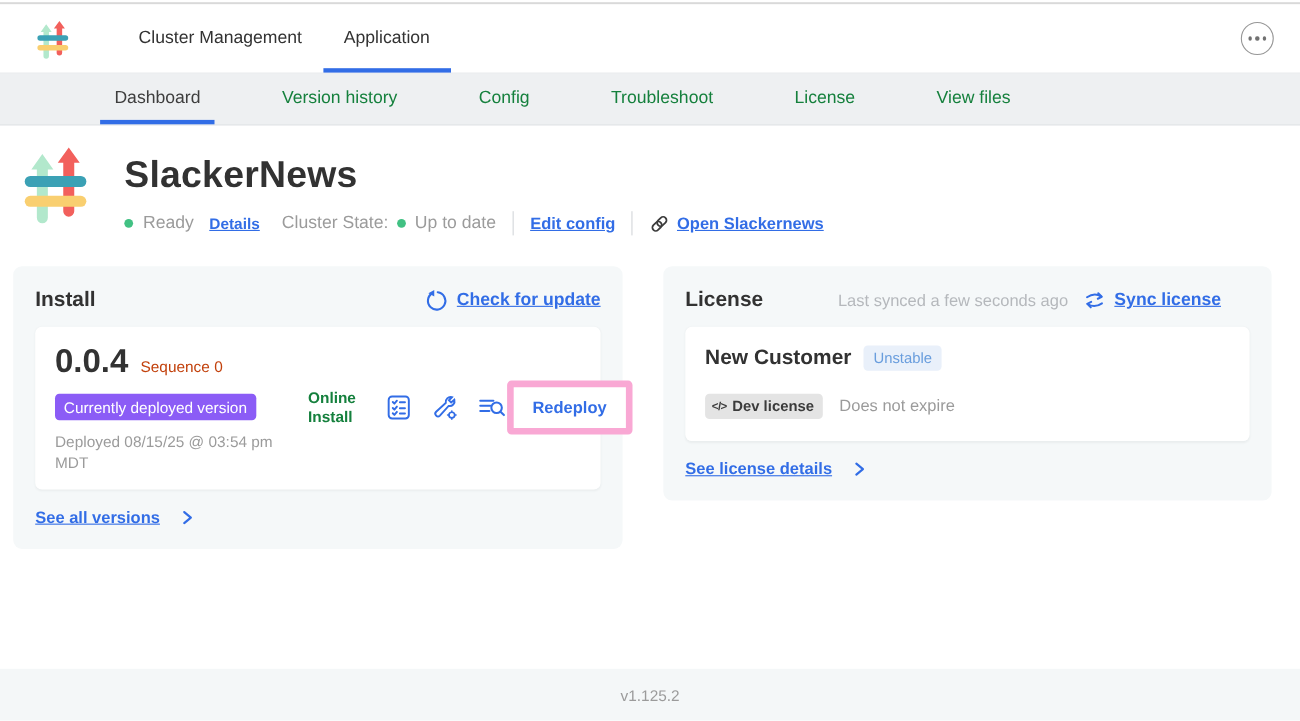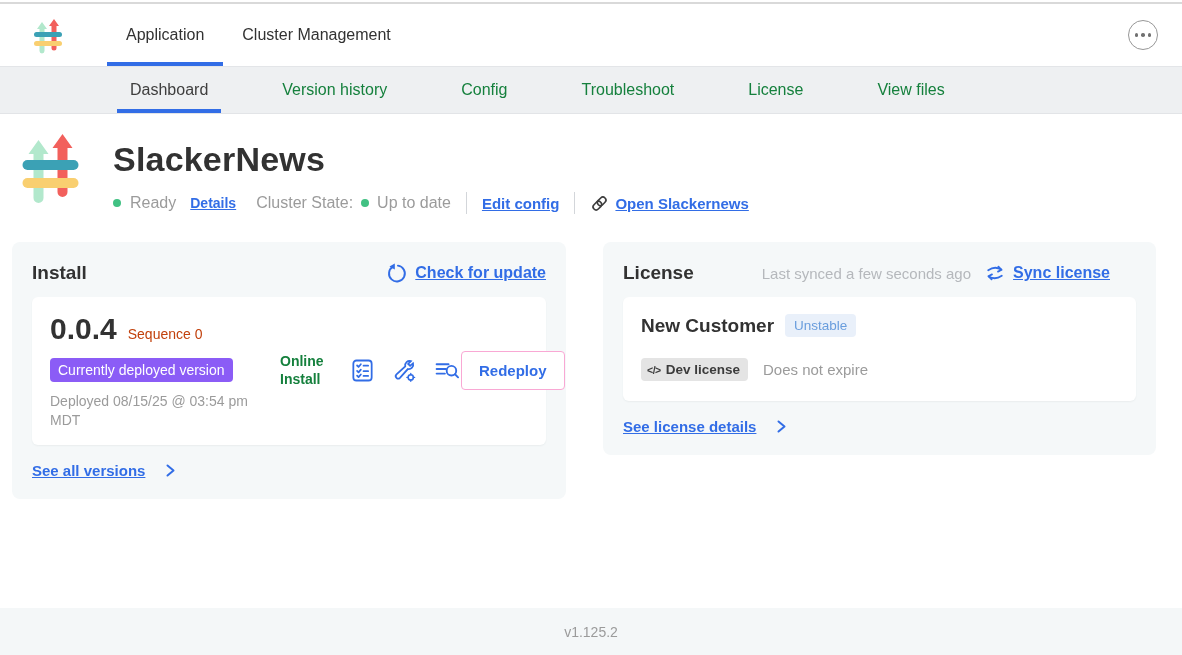--- a/index.html
+++ b/index.html
@@ -17,21 +17,21 @@
   .top-tab + .top-tab { margin-left: 0px; }
   .top-tab.active::after { content: ""; position: absolute; left: 0; right: 0; bottom: 0;
     height: 4px; background: #326de6; }
   .more-btn { margin-left: auto; align-self: center; width: 30px; height: 30px;
     border: 1px solid #979797; border-radius: 50%; background: #fff; display: flex;
     align-items: center; justify-content: center; gap: 3px; cursor: pointer; }
   .more-btn i { width: 3.5px; height: 3.5px; border-radius: 50%; background: #717171; }
 
   
   .sub-nav { height: 47px; background: #eef0f2; display: flex; align-items: stretch;
-    padding-left: 117px; border-bottom: 1px solid #e2e4e7; }
+    padding-left: 91px; border-bottom: 1px solid #e2e4e7; }
   .sub-tab { display: flex; align-items: center; font-size: 16px; color: #15803d;
     position: relative; cursor: pointer; padding: 0 13px; margin-right: 48px; }
   .sub-tab.active { color: #3e3e3e; }
   .sub-tab.active::after { content: ""; position: absolute; left: 0; right: 0; bottom: 0;
     height: 4px; background: #326de6; }
 
   
   .app-header { display: flex; padding: 14px 20px 0 20px; }
   .app-logo { margin-right: 32px; margin-top: 2px; }
   .app-title { font-size: 34px; font-weight: 700; letter-spacing: 0.2px; margin-top: 12px; }
@@ -61,21 +61,21 @@
   .v-number { font-size: 30px; font-weight: 700; }
   .v-seq { font-size: 14px; color: #c2410c; }
   .deployed-badge { display: inline-block; margin-top: 12px; background: #8b5cf6; color: #fff;
     font-size: 14px; padding: 4px 8px; border-radius: 4px; }
   .deployed-at { margin-top: 10px; font-size: 14px; color: #9b9b9b; line-height: 1.35;
     width: 215px; }
   .v-right { flex: 1; display: flex; align-items: center; margin-left: 12px; }
   .install-type { width: 54px; font-size: 14px; font-weight: 700; color: #15803d;
     line-height: 1.25; flex: none; }
   .v-icons { display: flex; align-items: center; gap: 17px; margin-left: 16px; }
-  .redeploy-btn { margin-left: auto; background: #fff; border: 1px solid #f9a8d4;
+  .redeploy-btn { margin-left: auto; background: #fff; border: 6px solid #f9a8d4;
     color: #326de6; font-weight: 700; font-size: 15px; font-family: inherit;
     padding: 10px 17px; border-radius: 4px; cursor: pointer; }
   .card-footer-link { margin-top: 17px; display: flex; align-items: center; gap: 20px; }
   .card-footer-link a { font-size: 15px; }
 
   .customer-row { display: flex; align-items: center; gap: 11px; }
   .customer-name { font-size: 19px; font-weight: 700; }
   .channel-badge { background: #e9f0fa; color: #699ddd; font-size: 13.5px;
     padding: 4px 9px; border-radius: 4px; }
   .license-meta { display: flex; align-items: center; margin-top: 21px; }
@@ -98,25 +98,25 @@
 
 <div class="top-nav">
   <span class="nav-logo">
     <svg width="30" height="37" viewBox="0 0 60 74">
       <path d="M18 10 L28 24 L23 24 L23 68 A5 5 0 0 1 13 68 L13 24 L8 24 Z" fill="#b2e8cc"></path>
       <path d="M42 4 L52 18 L47 18 L47 62 A5 5 0 0 1 37 62 L37 18 L32 18 Z" fill="#f2605c"></path>
       <rect x="2" y="30" width="56" height="10" rx="5" fill="#3ba1b5"></rect>
       <rect x="2" y="48" width="56" height="10" rx="5" fill="#f9cf70"></rect>
     </svg>
   </span>
+  <div class="top-tab">
+    <span>Cluster Management</span>
+  </div>
   <div class="top-tab active">
     <span>Application</span>
-  </div>
-  <div class="top-tab">
-    <span>Cluster Management</span>
   </div>
   <button class="more-btn">
     <i></i>
       <i></i>
       <i></i>
   </button>
 </div>
 
 <div class="sub-nav">
   <div class="sub-tab active">

